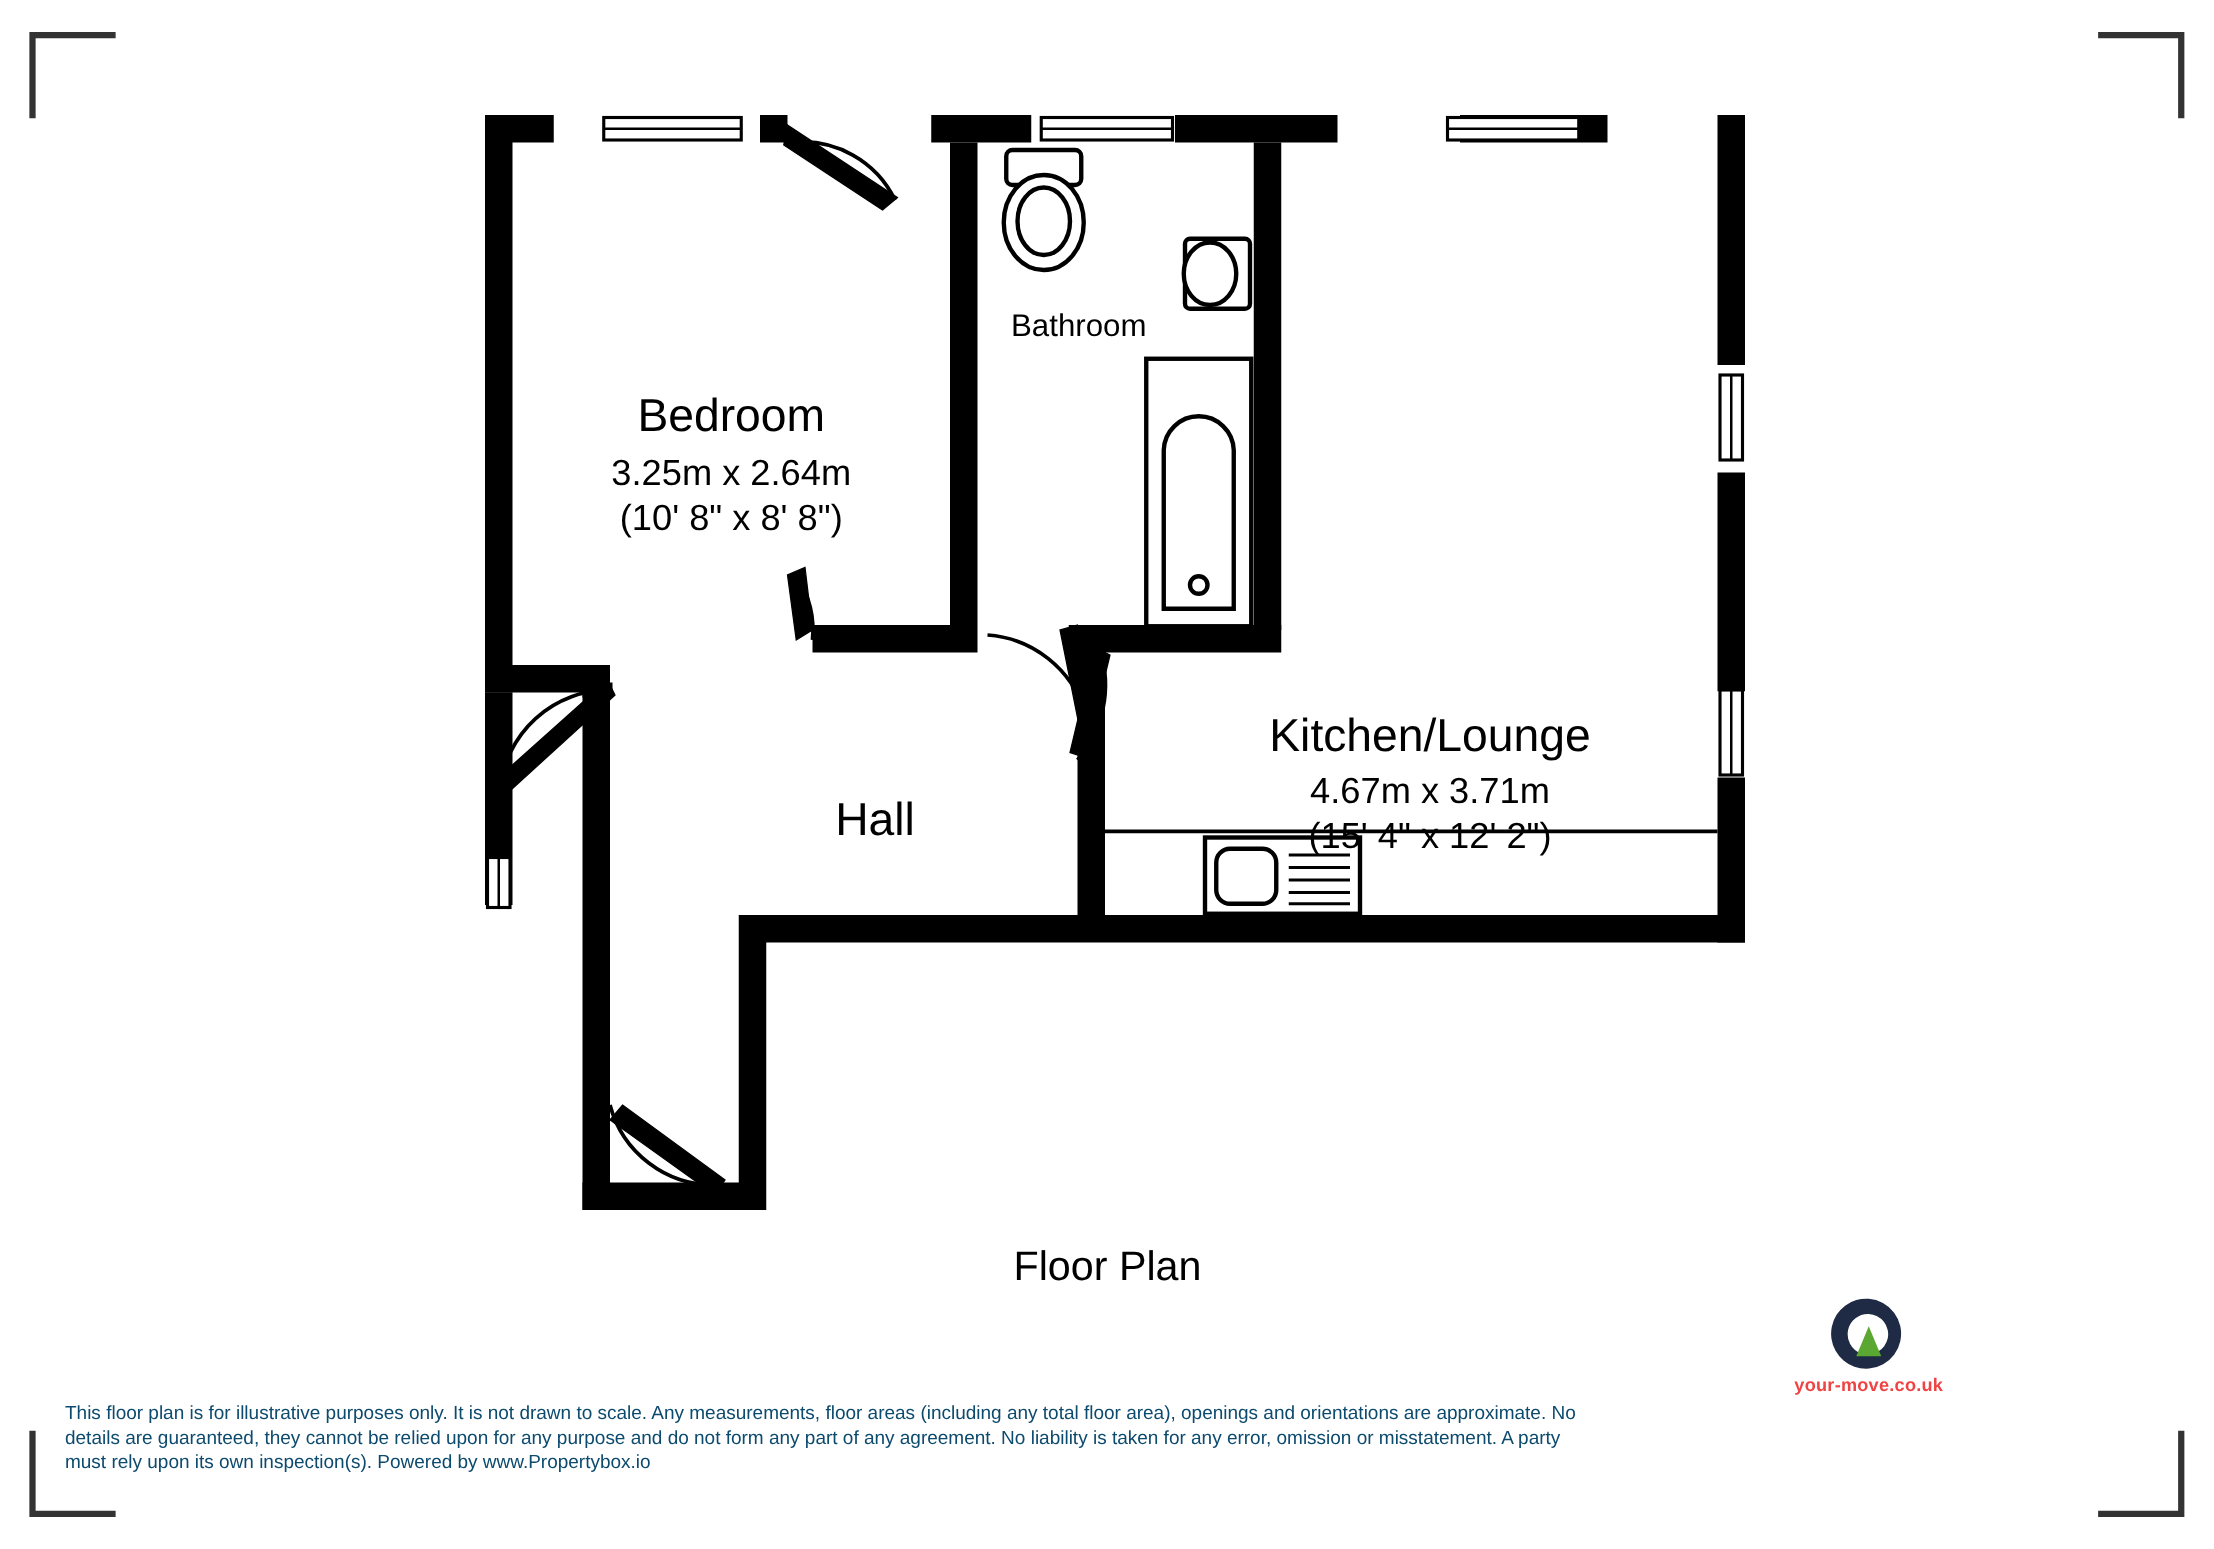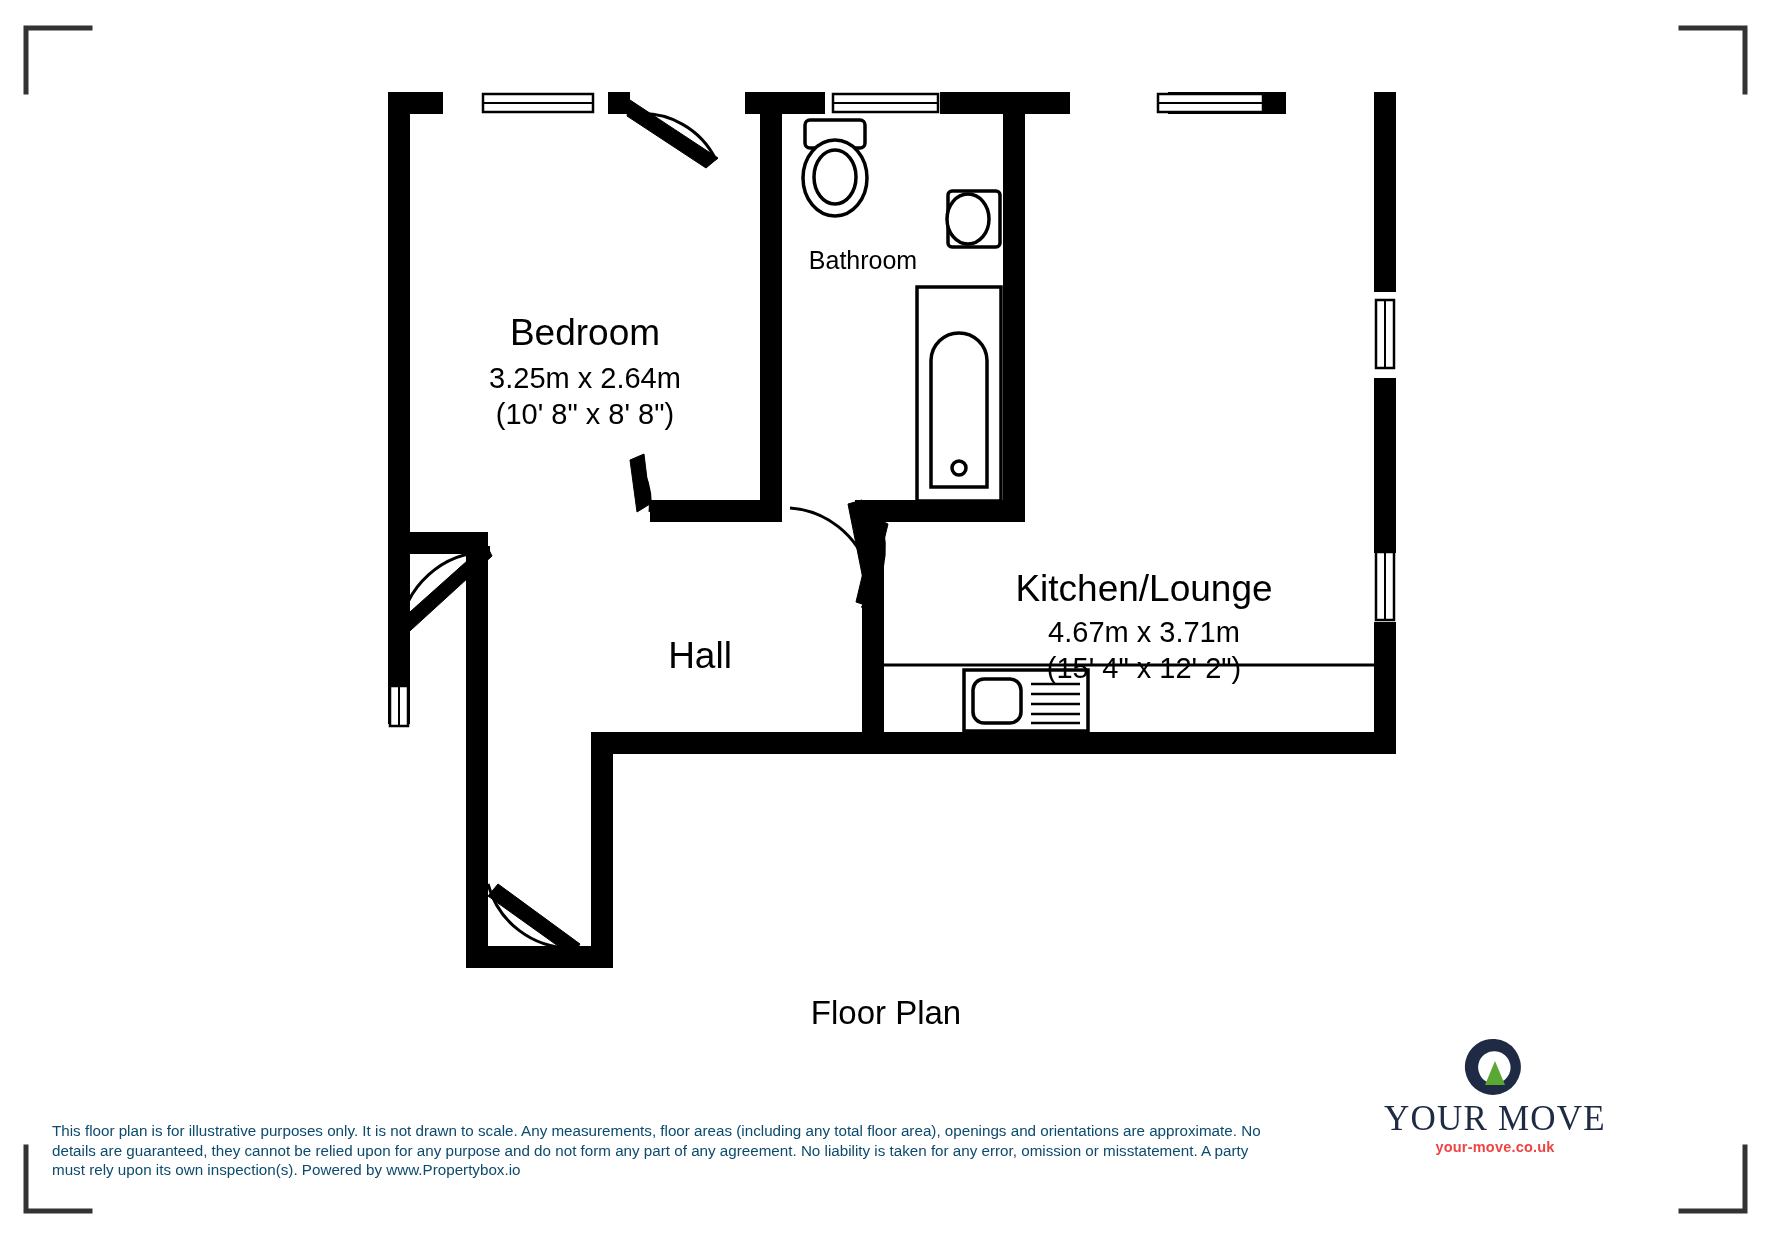--- a/index.html
+++ b/index.html
@@ -258,15 +258,14 @@
   </svg>
 </div>
 
 <div class="disclaimer">This floor plan is for illustrative purposes only. It is not drawn to scale. Any measurements, floor areas (including any total floor area), openings and orientations are approximate. No details are guaranteed, they cannot be relied upon for any purpose and do not form any part of any agreement. No liability is taken for any error, omission or misstatement. A party must rely upon its own inspection(s). Powered by www.Propertybox.io</div>
 
 <div class="logo-block">
   <svg class="logo-mark" width="64" height="62" viewBox="0 0 64 62" xmlns="http://www.w3.org/2000/svg">
     <path d="M32 2 A 28 28 0 1 1 20.5 56.3 L 25.5 45.5 A 16.2 16.2 0 1 0 32 14.2 A 16.2 16.2 0 0 0 25.5 45.5 L 20.5 56.3 A 28 28 0 0 1 32 2 Z" fill="#1f2a44"></path>
     <path d="M32 24 L 42 48 L 22 48 Z" fill="#5aa832"></path>
   </svg>
-  <div class="logo-word">YOUR MOVE</div>
   <div class="logo-url">your-move.co.uk</div>
 </div>
 
 </body></html>

